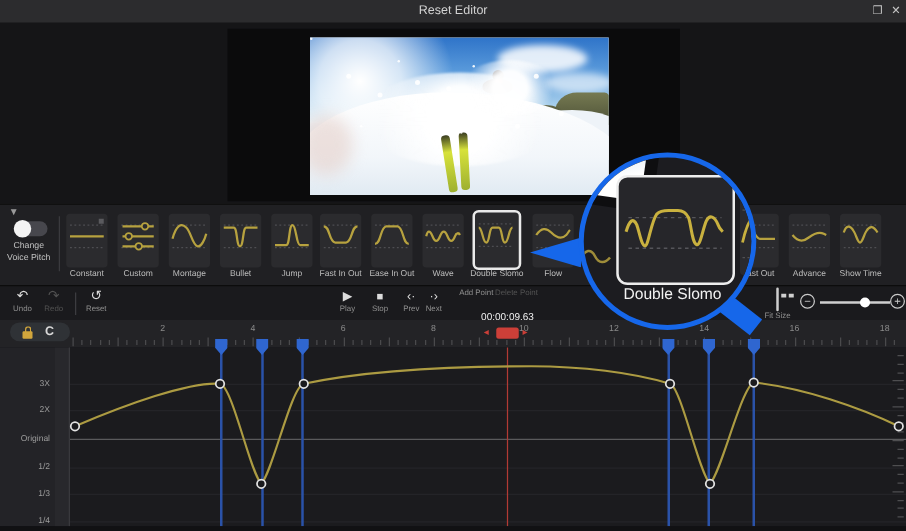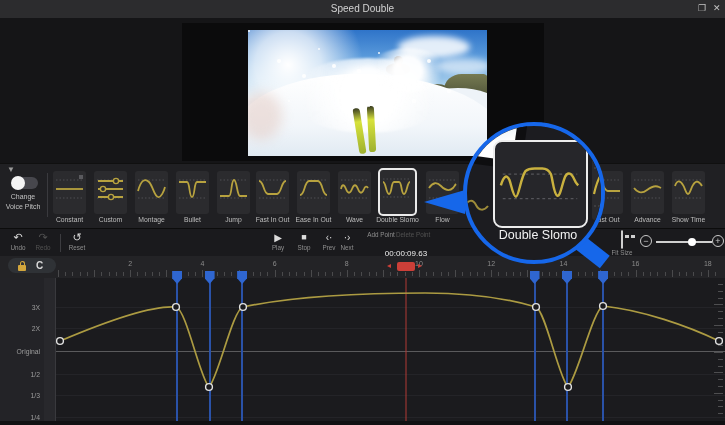--- a/index.html
+++ b/index.html
@@ -95,21 +95,21 @@
   .handle { position:absolute; left:578px; top:233px; width:34px; height:16px; background:#1667ea; transform:rotate(38deg); transform-origin:left center; z-index:55; }
 
   svg { position:absolute; overflow:visible; }
 </style>
 </head>
 <body>
 
 <div id="app">
 
   <div class="titlebar">
-    <div class="title">Speed Double</div>
+    <div class="title">Reset Editor</div>
     <div class="winbtn" style="left:698px;">❐</div>
     <div class="winbtn" style="left:713px;">✕</div>
   </div>
 
   <div class="player"></div>
   <div class="video">
     <div class="sky"></div>
     <div class="cloud" style="left:150px;top:6px;width:72px;height:22px;"></div>
     <div class="cloud" style="left:188px;top:28px;width:55px;height:16px;opacity:.7;"></div>
     <div class="sun"></div>

